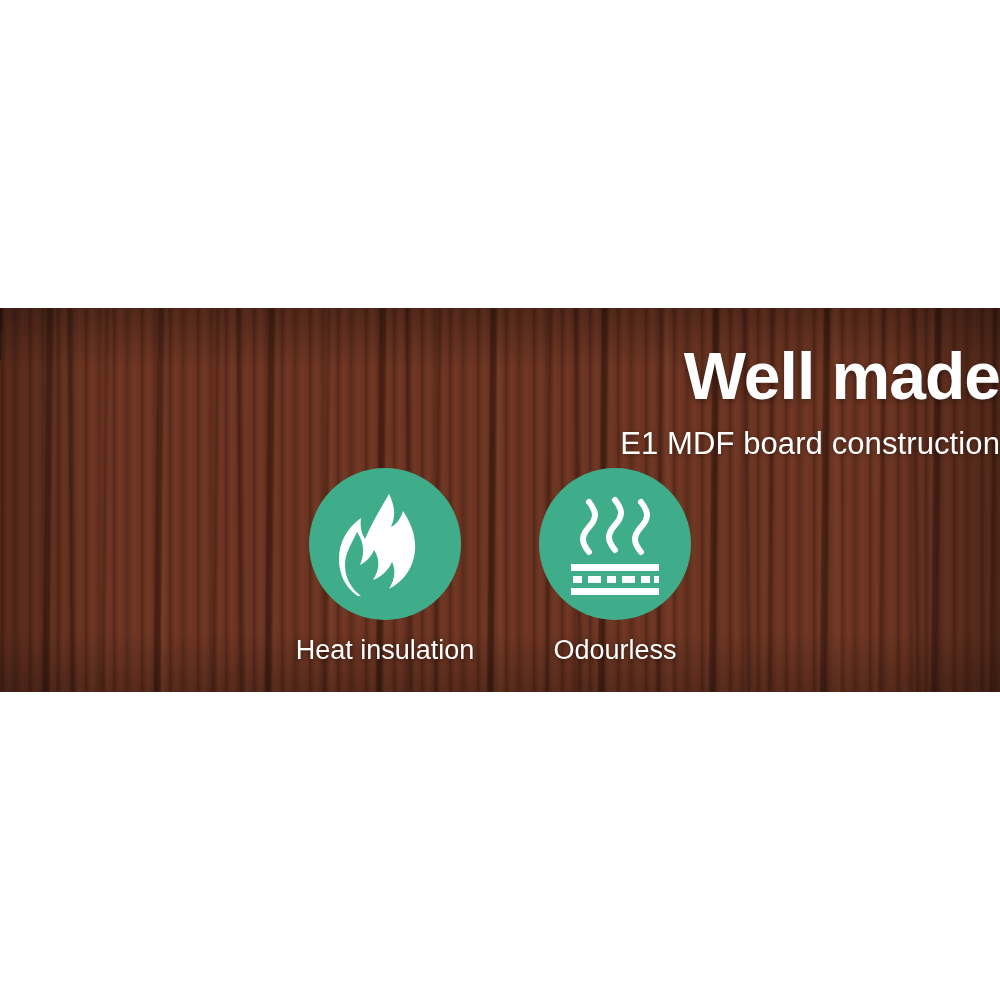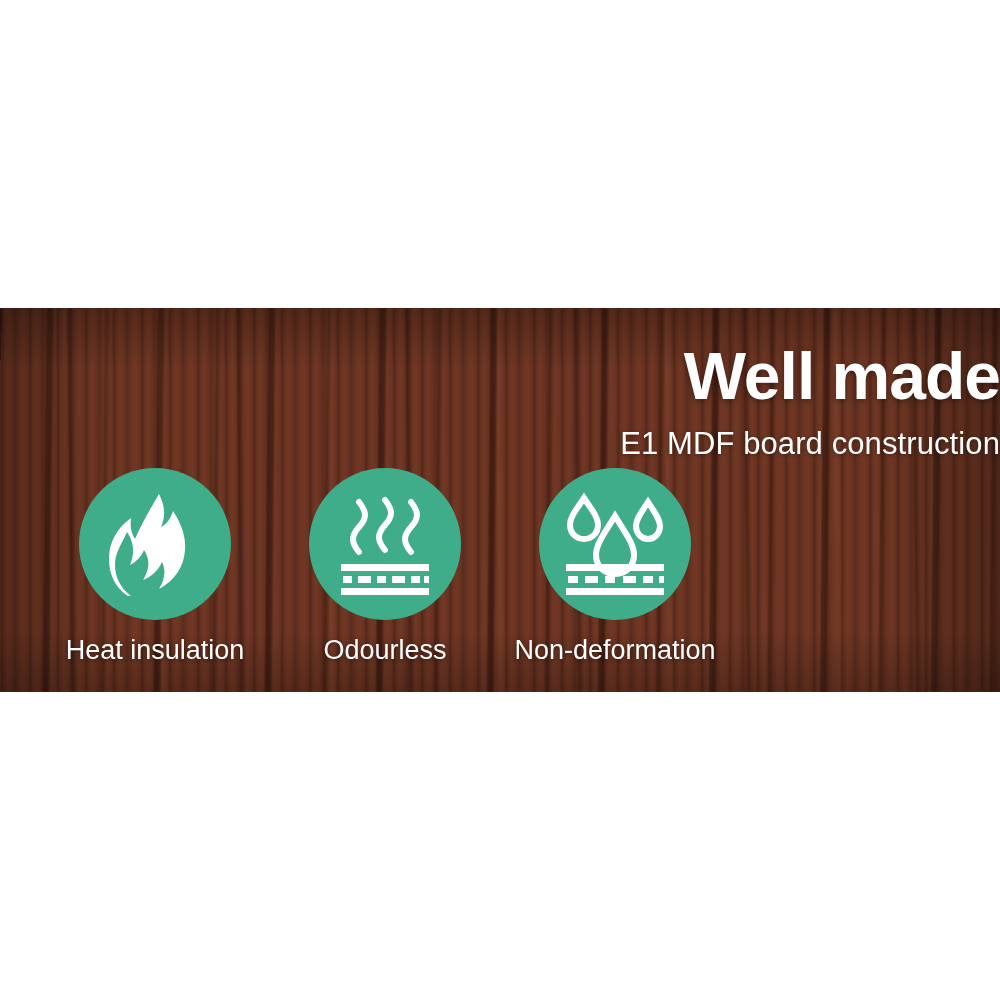--- a/index.html
+++ b/index.html
@@ -125,21 +125,21 @@
     text-shadow: 0 1px 4px rgba(0,0,0,0.35);
   }
 
   
   .features {
     position: absolute;
     left: 40px;
     top: 160px;
     width: 920px;
     display: flex;
-    justify-content: flex-start;
+    justify-content: center;
     align-items: flex-start;
     z-index: 5;
   }
   .feature {
     width: 230px;
     display: flex;
     flex-direction: column;
     align-items: center;
   }
   .circle {
@@ -205,39 +205,17 @@
               <rect x="59" y="84" width="13" height="7"></rect>
               <rect x="78" y="84" width="9" height="7"></rect>
               <rect x="91" y="84" width="5" height="7"></rect>
             </g>
             <rect x="8" y="96" width="88" height="7" fill="#ffffff"></rect>
           </svg>
         </div>
         <div class="feature-label">Odourless</div>
       </div>
 
-      <div class="feature">
-        <div class="circle">
-          <svg width="106" height="104" viewBox="0 0 106 104" aria-hidden="true">
-            <g fill="none" stroke="#ffffff" stroke-width="6">
-              <path d="M22 6c8 12 14 19 14 27 0 8-6 14-14 14S8 41 8 33c0-8 6-15 14-27z"></path>
-              <path d="M53 24c11 18 19 28 19 39 0 11-8 19-19 19s-19-8-19-19c0-11 8-21 19-39z"></path>
-              <path d="M86 10c7 11 12 17 12 24 0 7-5 13-12 13s-12-6-12-13c0-7 5-13 12-24z"></path>
-            </g>
-            <rect x="4" y="72" width="98" height="7" fill="#ffffff"></rect>
-            <g fill="#ffffff">
-              <rect x="6" y="84" width="10" height="7"></rect>
-              <rect x="23" y="84" width="13" height="7"></rect>
-              <rect x="43" y="84" width="10" height="7"></rect>
-              <rect x="61" y="84" width="13" height="7"></rect>
-              <rect x="81" y="84" width="10" height="7"></rect>
-              <rect x="97" y="84" width="5" height="7"></rect>
-            </g>
-            <rect x="4" y="96" width="98" height="7" fill="#ffffff"></rect>
-          </svg>
-        </div>
-        <div class="feature-label">Non-deformation</div>
-      </div>
 
 
     </div>
   </div>
 </div>
 
 </body></html>

